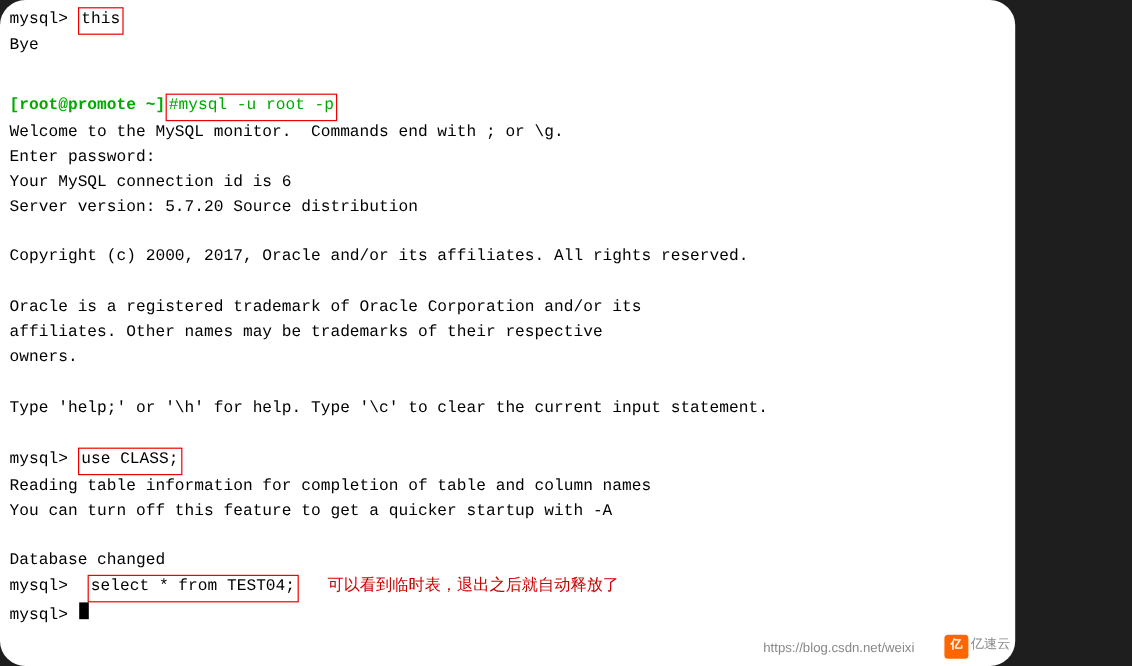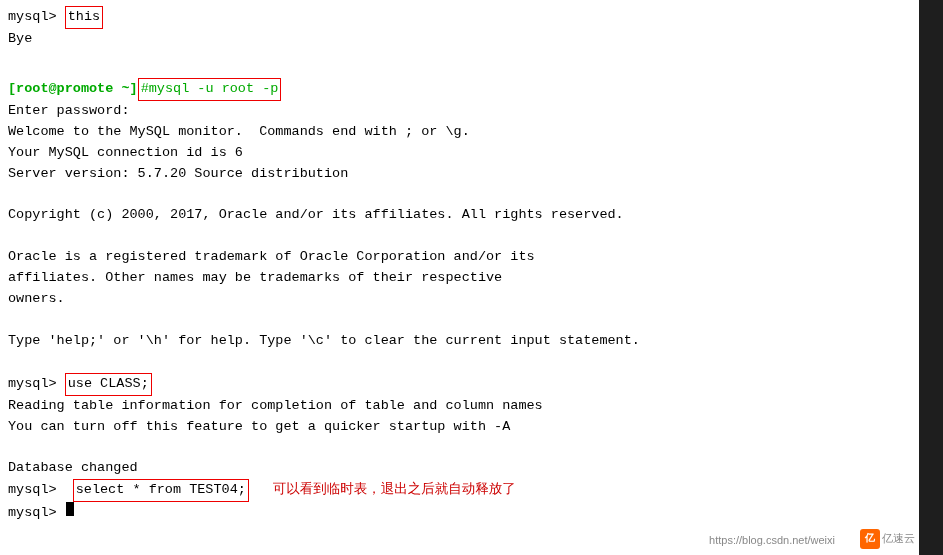--- a/index.html
+++ b/index.html
@@ -8,27 +8,28 @@
       font-family: 'Courier New', Courier, monospace;
       font-size: 13px;
       color: #d4d4d4;
       width: 943px;
       min-height: 555px;
       overflow: hidden;
     }
     .terminal {
       background: #ffffff;
       color: #000000;
-      width: 919px;
+      width: 846px;
       min-height: 555px;
       padding: 6px 8px;
       font-family: 'Courier New', Courier, monospace;
       font-size: 13.5px;
       line-height: 1.55;
       position: relative;
+      border-radius: 21px;
     }
     .line {
       display: flex;
       align-items: baseline;
       flex-wrap: wrap;
       white-space: pre-wrap;
       word-break: break-all;
     }
     .prompt-mysql {
       color: #000000;
@@ -88,46 +89,46 @@
       display: flex;
       align-items: center;
       justify-content: center;
       color: white;
       font-size: 10px;
       font-weight: bold;
     }
     .yiyun-text {
       color: #888;
       font-size: 11px;
-      font-family: Liberation Serif, serif;
+      font-family: Liberation Mono, monospace;
     }
   </style>
 </head>
 <body>
 
 <div class="terminal">
 
   <div class="line">
     <span class="prompt-mysql">mysql&gt;&nbsp;</span><span class="inline-box">this</span>
   </div>
 
   <div class="line">
     <span>Bye</span>
   </div>
 
   <div class="line">
     <span class="prompt-root">[root@promote&nbsp;~]</span><span class="prompt-root-box">#mysql -u root -p</span>
   </div>
 
   <div class="line">
-    <span>Enter password:</span>
+    <span>Welcome to the MySQL monitor.  Commands end with ; or \g.</span>
   </div>
 
   <div class="line">
-    <span>Welcome to the MySQL monitor.  Commands end with ; or \g.</span>
+    <span>Enter password:</span>
   </div>
 
   <div class="line">
     <span>Your MySQL connection id is 6</span>
   </div>
 
   <div class="line">
     <span>Server version: 5.7.20 Source distribution</span>
   </div>
 

